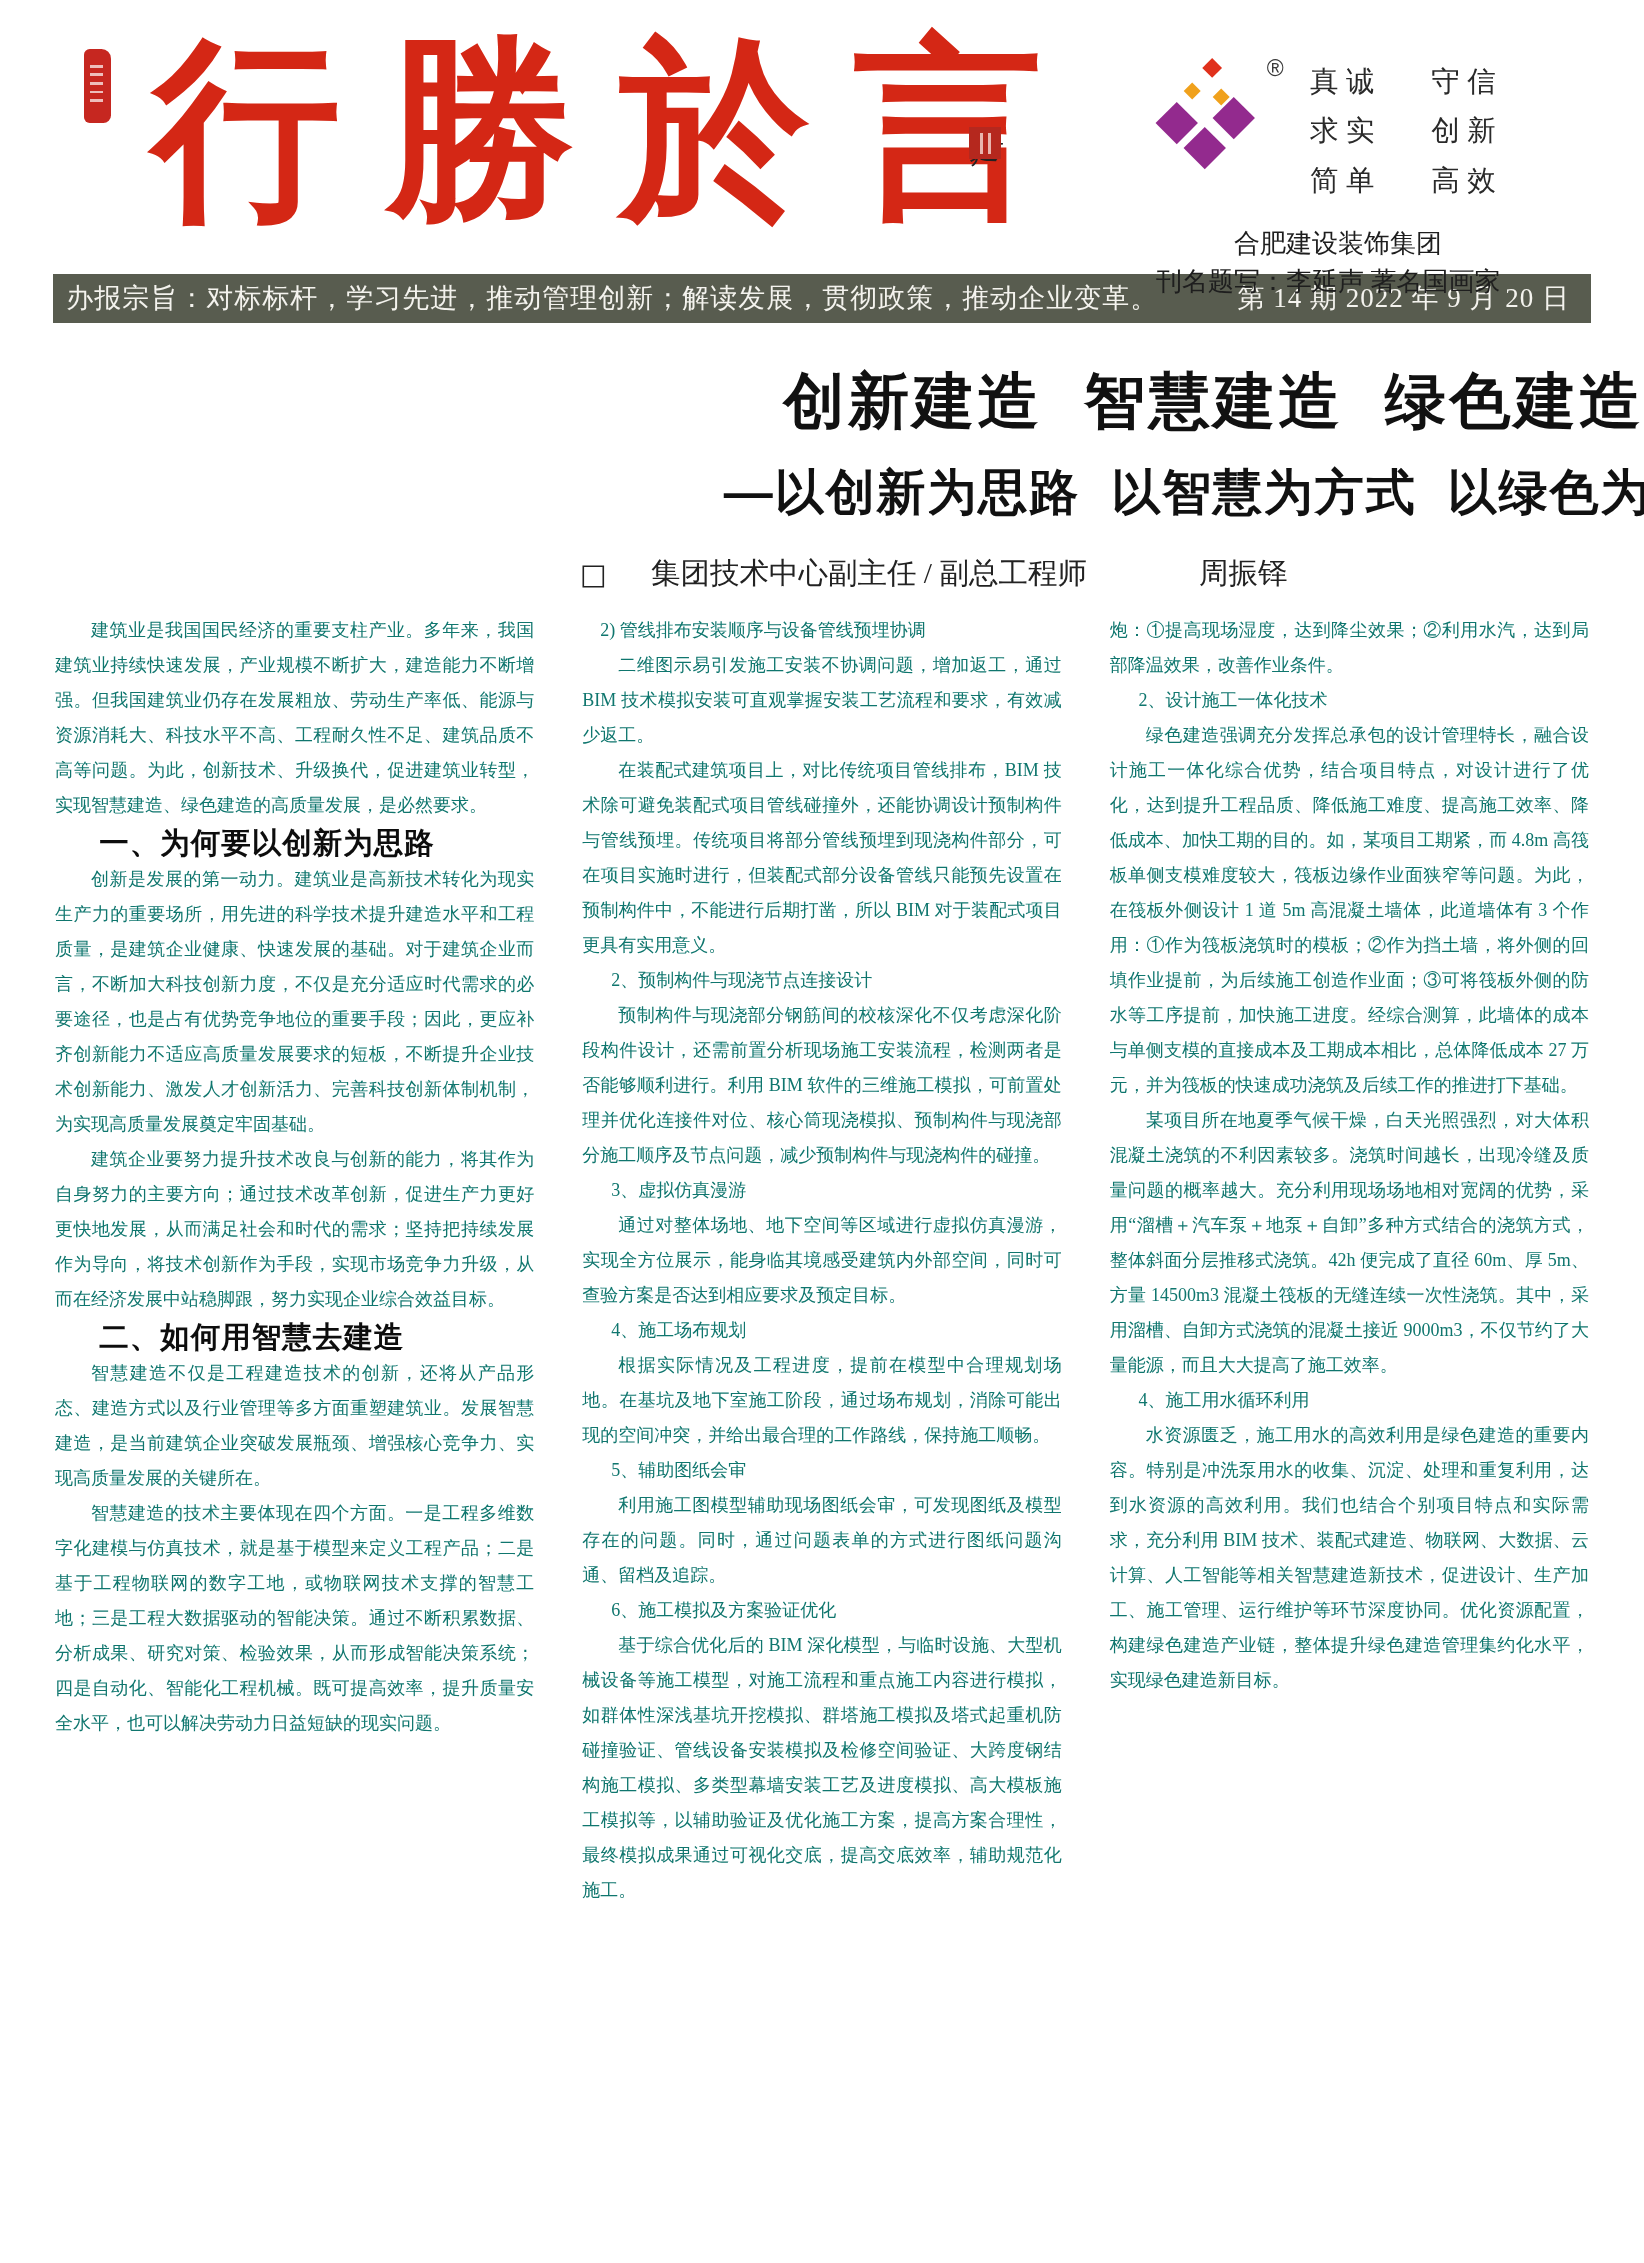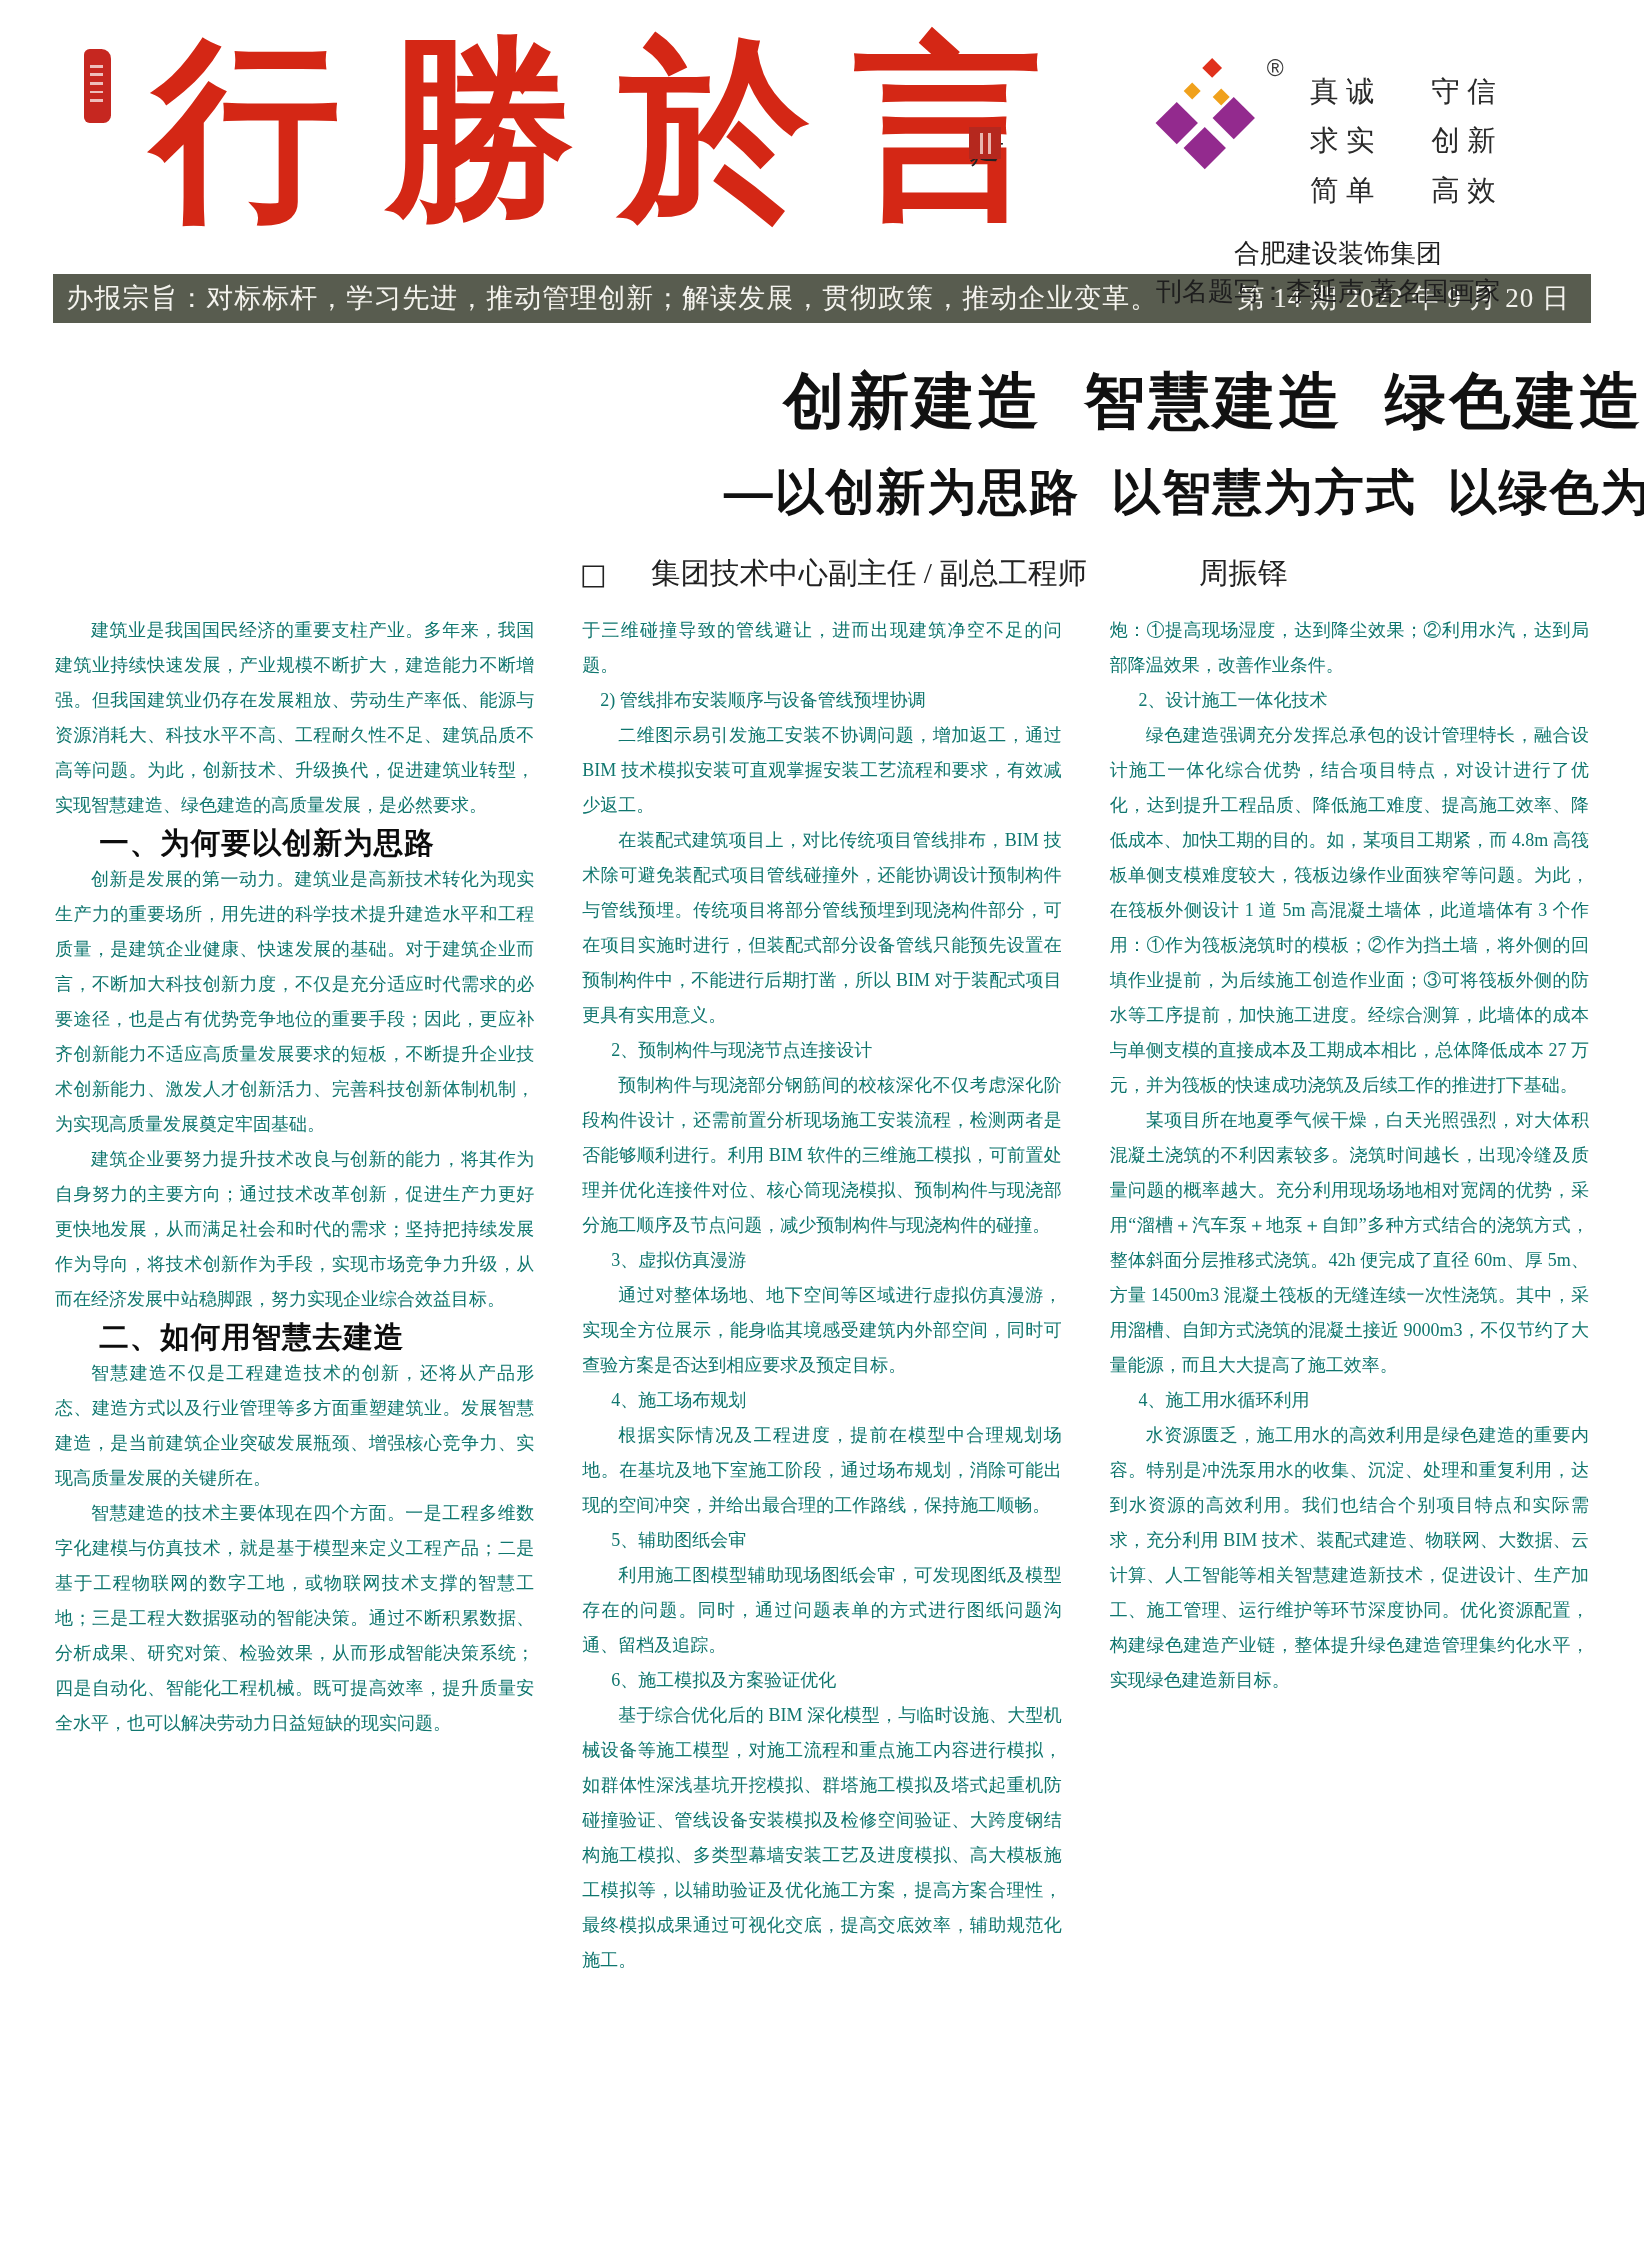--- a/index.html
+++ b/index.html
@@ -38,21 +38,21 @@
   .d.p1 span, .d.p2 span, .d.p3 span { width:29.5px; height:29.5px; background:#932a8e; }
   .d.red { left:49px; top:1.9px; }
   .d.o1  { left:30px; top:26px; }
   .d.o2  { left:59px; top:32px; }
   .d.p1  { left:5.7px;  top:49px; }
   .d.p2  { left:63px; top:44px; }
   .d.p3  { left:34px; top:74px; }
   .reg-mark { position:absolute; right:-5.7px; top:-3.8px; font-size:23px; color:#3a3a3a;
     font-family:"Liberation Sans",sans-serif; }
   .values { margin-left:32px; display:grid; grid-template-columns:auto auto; column-gap:49px;
-    row-gap:11.4px; font-size:28.5px; color:#2a2a2a; letter-spacing:7.6px; padding-top:3.8px;margin-top:10px; }
+    row-gap:11.4px; font-size:28.5px; color:#2a2a2a; letter-spacing:7.6px; padding-top:3.8px; }
   .publisher { margin-top:25px; font-size:26px; line-height:38px; color:#1e1e1e; }
   .publisher .l2 { padding-left:78px; }
   
   .banner {
     margin:5.7px 53px 0 53px; height:49px; background:#585c4f; color:#f4f3ee;
     display:flex; align-items:center; justify-content:space-between;
     padding:0 21px 0 13.3px; font-size:27px; letter-spacing:1px;gap:24px;
   }
   
   .headline { text-align:right; margin-top:38px; font-family:"Liberation Sans","DejaVu Sans",sans-serif; }
@@ -146,21 +146,20 @@
     <div class="col">
         <div class="para body">建筑业是我国国民经济的重要支柱产业。多年来，我国建筑业持续快速发展，产业规模不断扩大，建造能力不断增强。但我国建筑业仍存在发展粗放、劳动生产率低、能源与资源消耗大、科技水平不高、工程耐久性不足、建筑品质不高等问题。为此，创新技术、升级换代，促进建筑业转型，实现智慧建造、绿色建造的高质量发展，是必然要求。</div>
         <div class="para heading">一、为何要以创新为思路</div>
         <div class="para body">创新是发展的第一动力。建筑业是高新技术转化为现实生产力的重要场所，用先进的科学技术提升建造水平和工程质量，是建筑企业健康、快速发展的基础。对于建筑企业而言，不断加大科技创新力度，不仅是充分适应时代需求的必要途径，也是占有优势竞争地位的重要手段；因此，更应补齐创新能力不适应高质量发展要求的短板，不断提升企业技术创新能力、激发人才创新活力、完善科技创新体制机制，为实现高质量发展奠定牢固基础。</div>
         <div class="para body">建筑企业要努力提升技术改良与创新的能力，将其作为自身努力的主要方向；通过技术改革创新，促进生产力更好更快地发展，从而满足社会和时代的需求；坚持把持续发展作为导向，将技术创新作为手段，实现市场竞争力升级，从而在经济发展中站稳脚跟，努力实现企业综合效益目标。</div>
         <div class="para heading">二、如何用智慧去建造</div>
         <div class="para body">智慧建造不仅是工程建造技术的创新，还将从产品形态、建造方式以及行业管理等多方面重塑建筑业。发展智慧建造，是当前建筑企业突破发展瓶颈、增强核心竞争力、实现高质量发展的关键所在。</div>
         <div class="para body">智慧建造的技术主要体现在四个方面。一是工程多维数字化建模与仿真技术，就是基于模型来定义工程产品；二是基于工程物联网的数字工地，或物联网技术支撑的智慧工地；三是工程大数据驱动的智能决策。通过不断积累数据、分析成果、研究对策、检验效果，从而形成智能决策系统；四是自动化、智能化工程机械。既可提高效率，提升质量安全水平，也可以解决劳动力日益短缺的现实问题。</div>
       </div>
     <div class="col">
-        <div class="para body noindent">于三维碰撞导致的管线避让，进而出现建筑净空不足的问题。</div>
         <div class="para subitem">2) 管线排布安装顺序与设备管线预埋协调</div>
         <div class="para body">二维图示易引发施工安装不协调问题，增加返工，通过 BIM 技术模拟安装可直观掌握安装工艺流程和要求，有效减少返工。</div>
         <div class="para body">在装配式建筑项目上，对比传统项目管线排布，BIM 技术除可避免装配式项目管线碰撞外，还能协调设计预制构件与管线预埋。传统项目将部分管线预埋到现浇构件部分，可在项目实施时进行，但装配式部分设备管线只能预先设置在预制构件中，不能进行后期打凿，所以 BIM 对于装配式项目更具有实用意义。</div>
         <div class="para subhead">2、预制构件与现浇节点连接设计</div>
         <div class="para body">预制构件与现浇部分钢筋间的校核深化不仅考虑深化阶段构件设计，还需前置分析现场施工安装流程，检测两者是否能够顺利进行。利用 BIM 软件的三维施工模拟，可前置处理并优化连接件对位、核心筒现浇模拟、预制构件与现浇部分施工顺序及节点问题，减少预制构件与现浇构件的碰撞。</div>
         <div class="para subhead">3、虚拟仿真漫游</div>
         <div class="para body">通过对整体场地、地下空间等区域进行虚拟仿真漫游，实现全方位展示，能身临其境感受建筑内外部空间，同时可查验方案是否达到相应要求及预定目标。</div>
         <div class="para subhead">4、施工场布规划</div>
         <div class="para body">根据实际情况及工程进度，提前在模型中合理规划场地。在基坑及地下室施工阶段，通过场布规划，消除可能出现的空间冲突，并给出最合理的工作路线，保持施工顺畅。</div>
         <div class="para subhead">5、辅助图纸会审</div>

